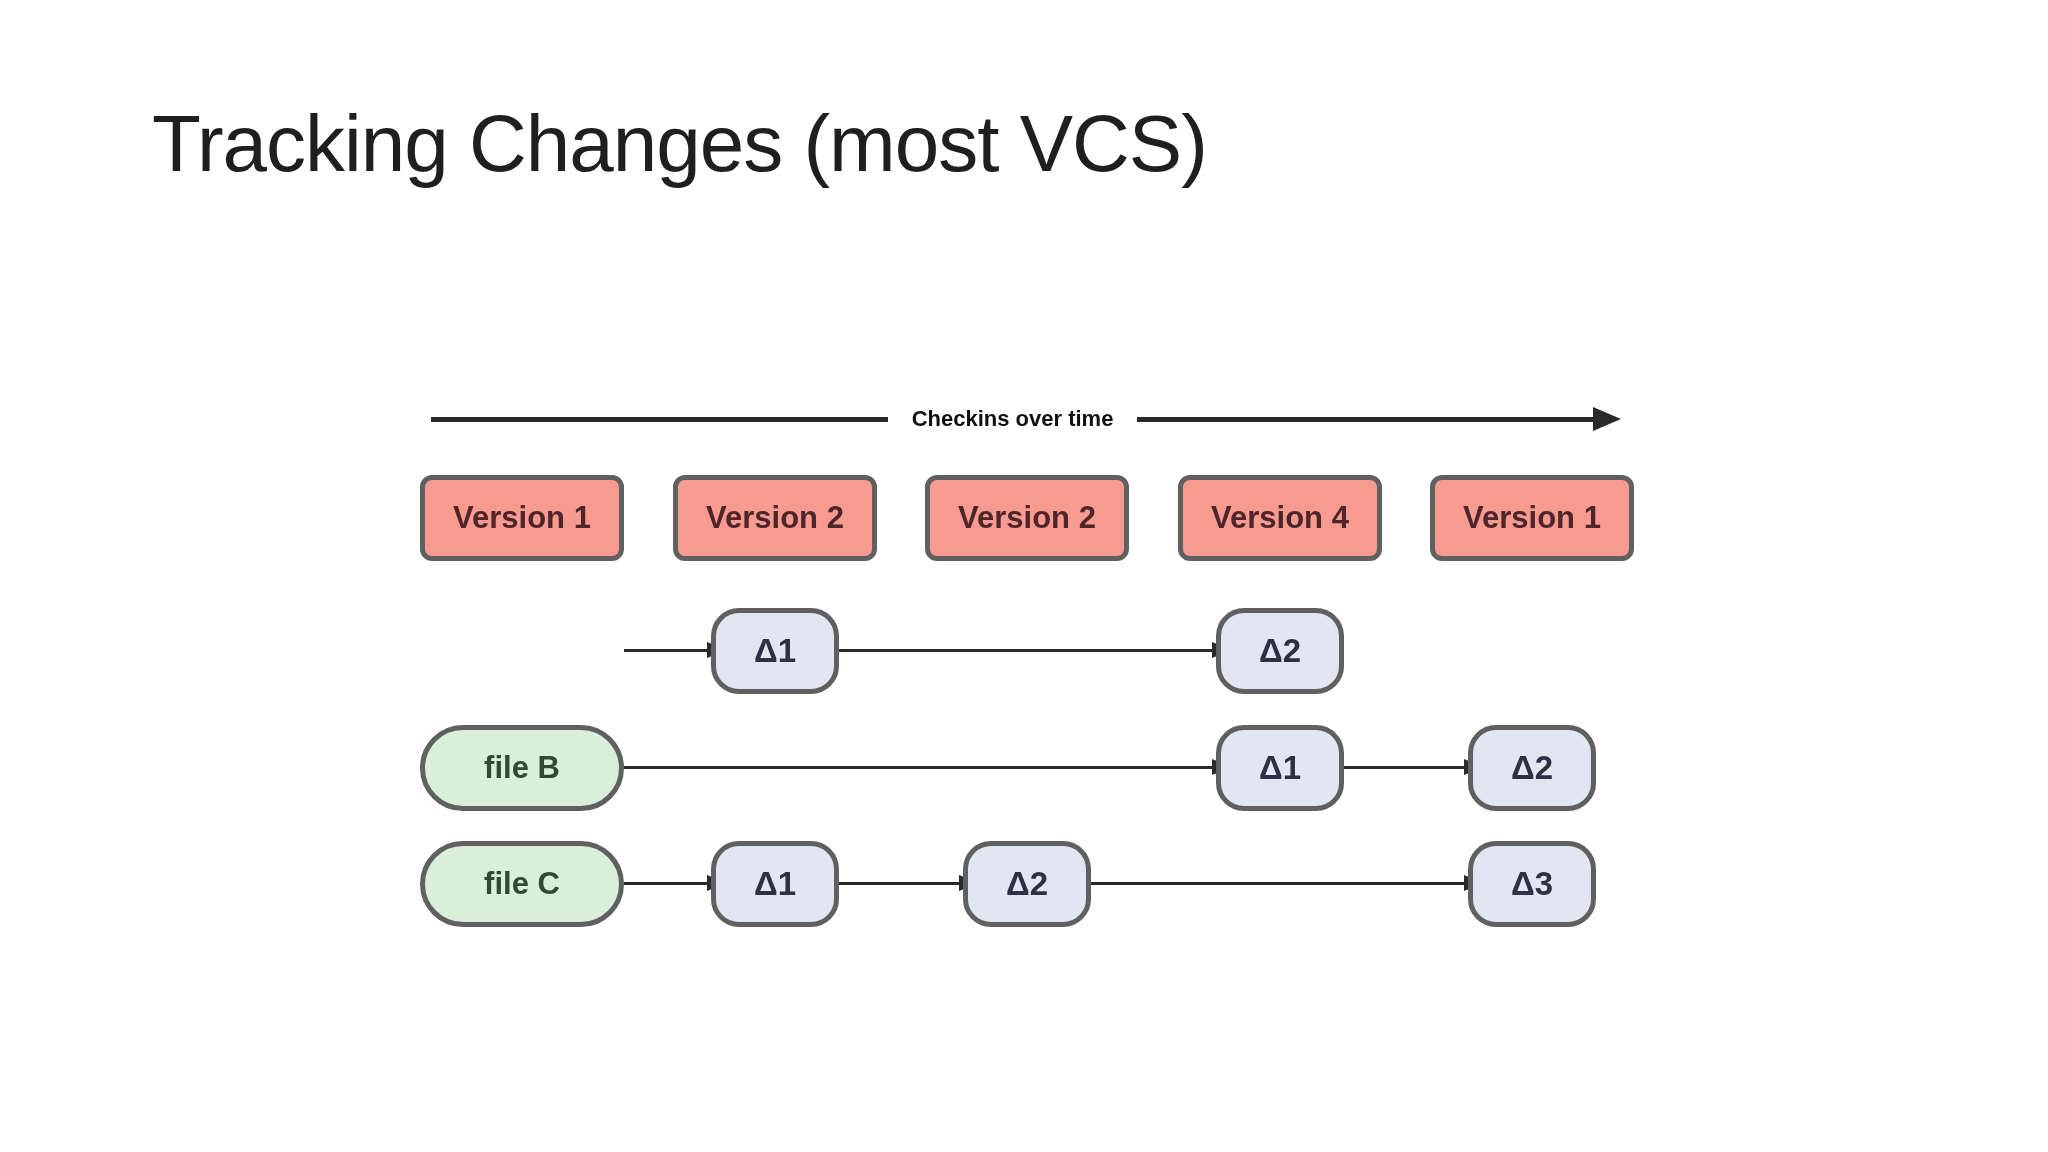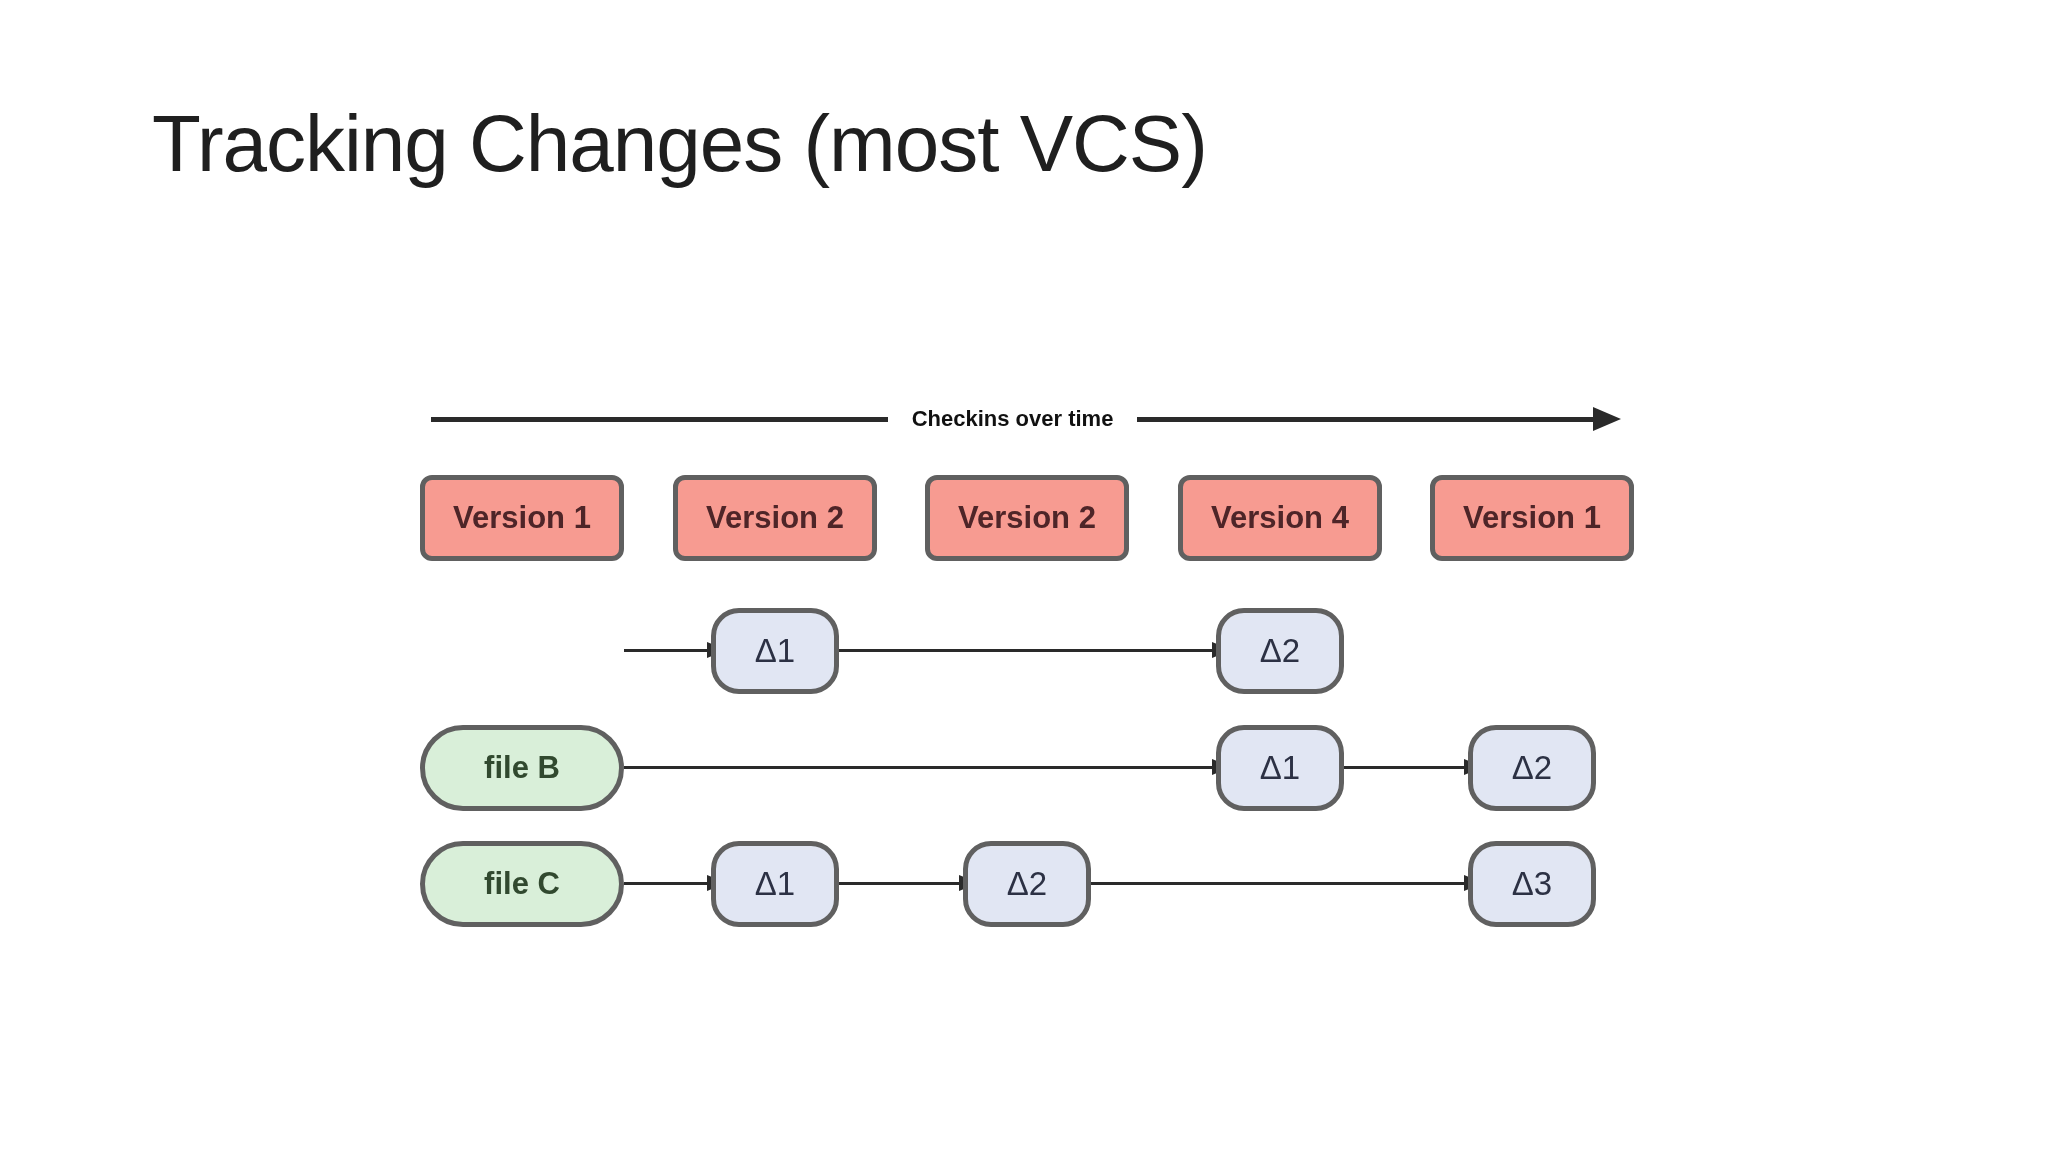--- a/index.html
+++ b/index.html
@@ -82,21 +82,21 @@
     color: var(--file-text, #31492f);
     font-size: 31px;
     font-weight: 700;
   }
   .node.delta {
     width: 128px;
     border-radius: 28px;
     background: var(--delta-fill, #e1e6f3);
     color: var(--delta-text, #2c3144);
     font-size: 33px;
-    font-weight: 400;
+    font-weight: 700;
   }
   
   .arrow {
     position: absolute;
     height: 3px;
     background: var(--arrow, #2a2a2a);
   }
   .arrow .head {
     position: absolute;
     right: -18px;

